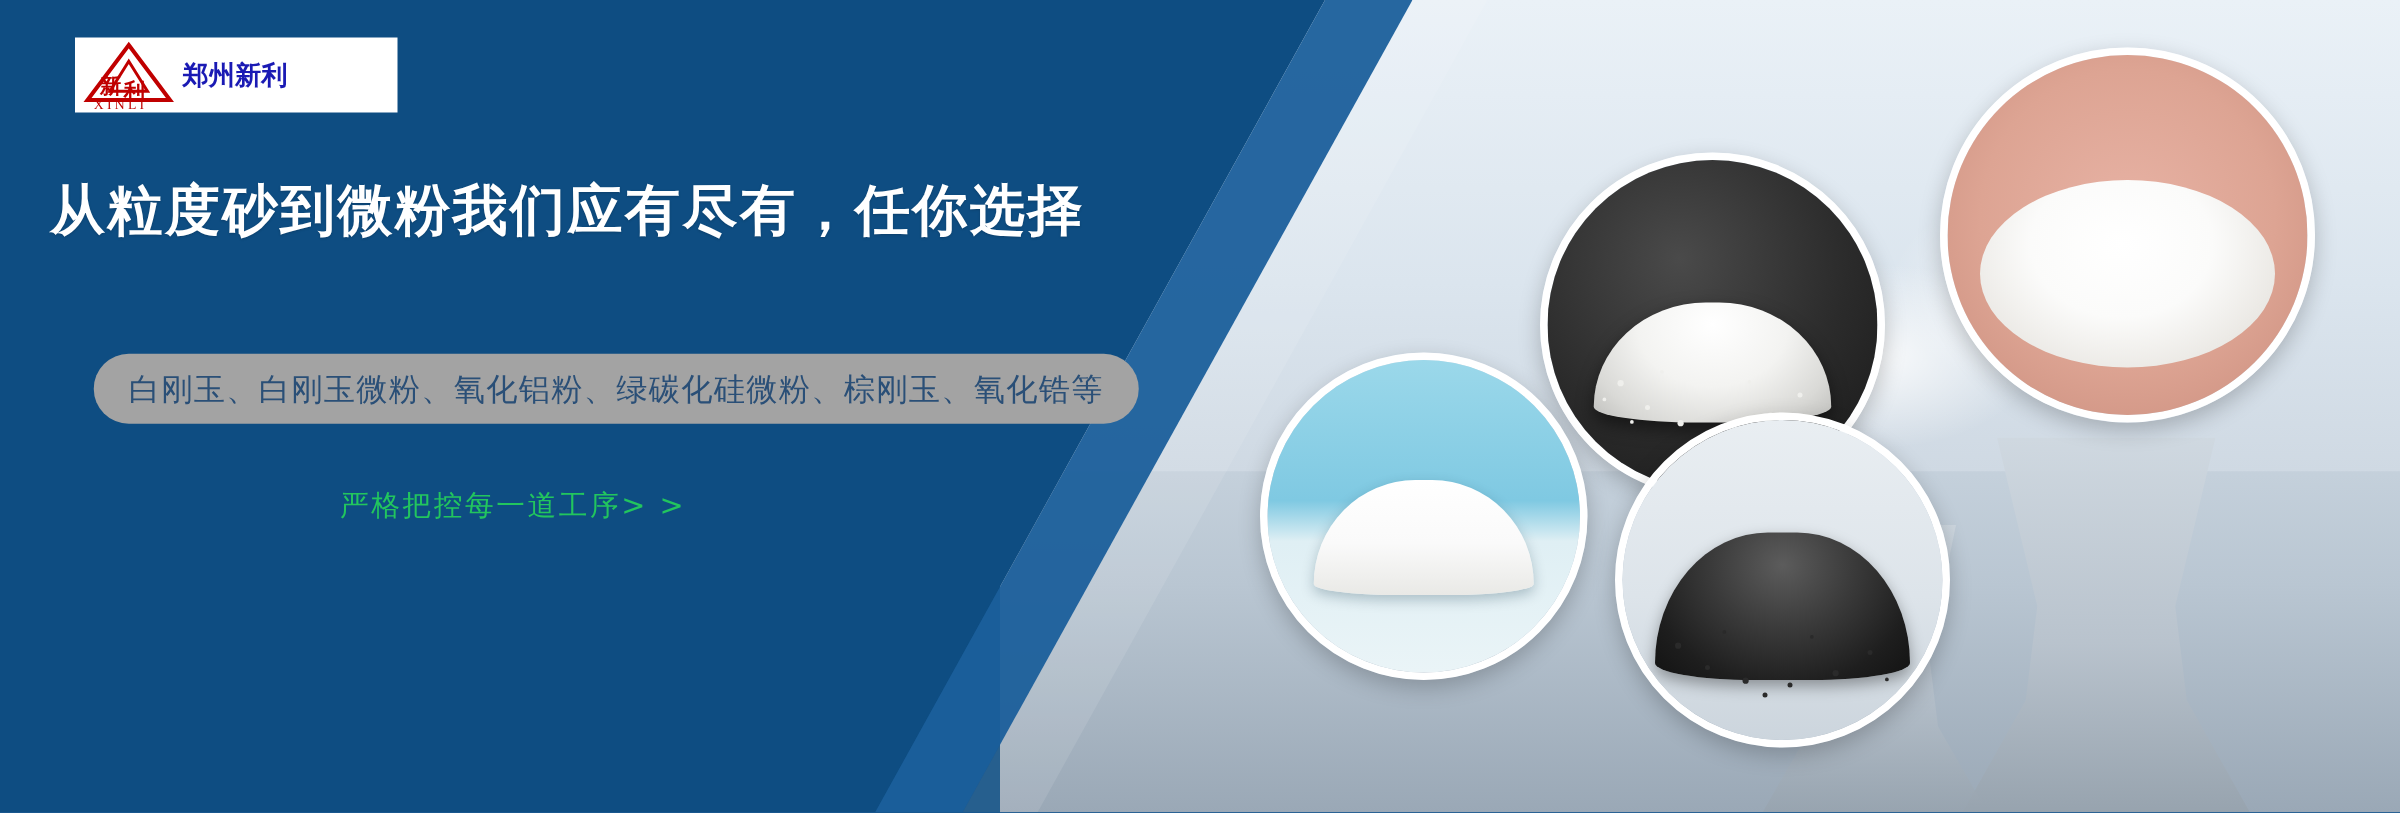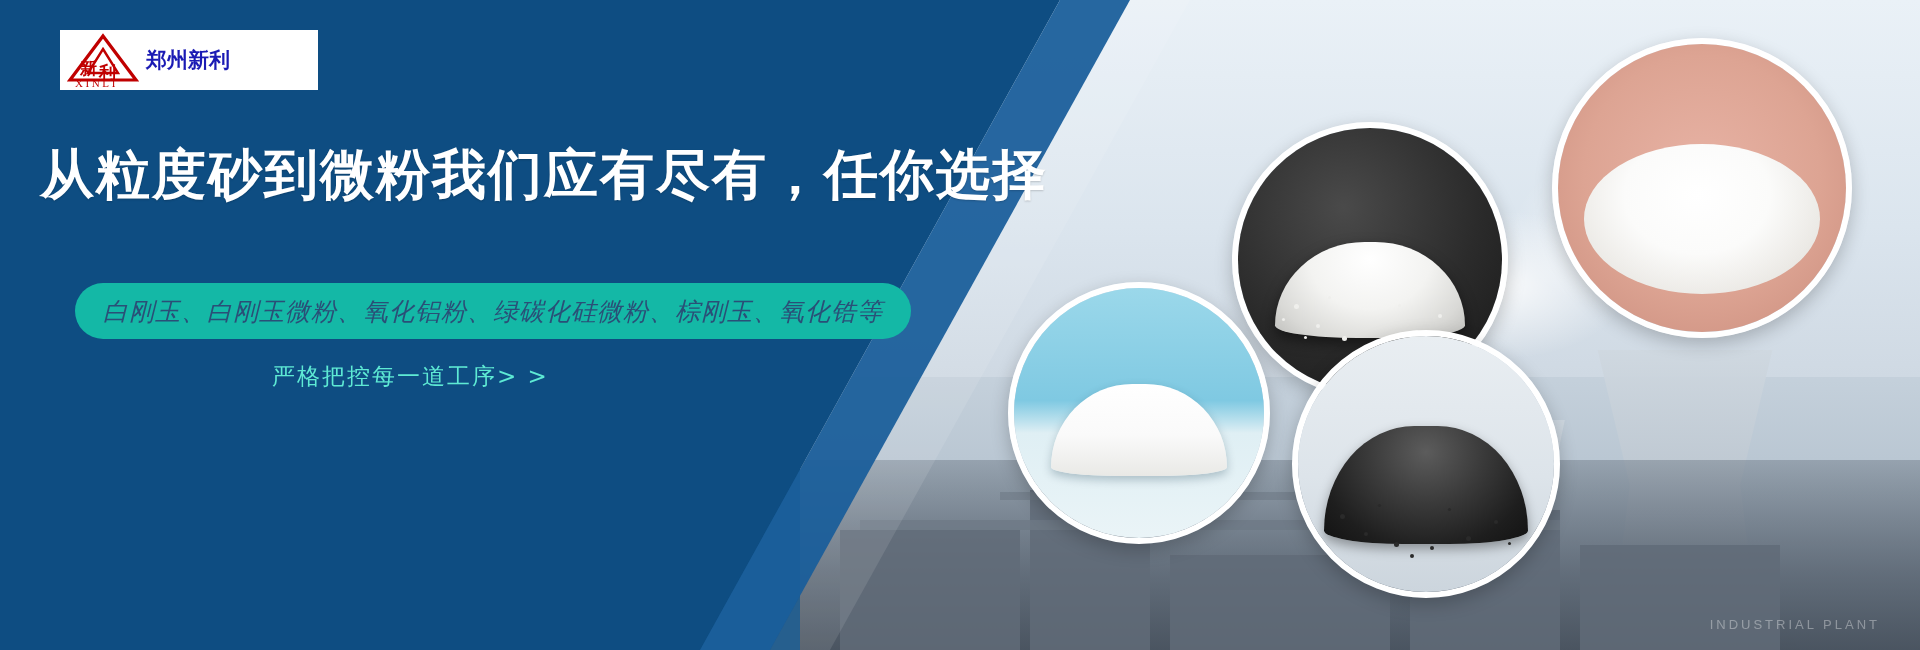--- a/index.html
+++ b/index.html
@@ -88,44 +88,43 @@
   .logo-mark svg{display:block;}
   .logo-cn{
     color:#1a1ab4;font-weight:bold;font-size:21px;line-height:1;
     letter-spacing:0px;margin-left:6px;white-space:nowrap;
     font-family:"DejaVu Sans","Liberation Sans",sans-serif;
   }
 
   
   .headline{
     position:absolute;left:40px;top:144px;
-    color:#ffffff;font-weight:bold;font-size:54px;line-height:1.15;
+    color:#ffffff;font-weight:bold;font-size:44px;line-height:1.15;
     letter-spacing:2px;white-space:nowrap;
     font-family:"DejaVu Sans","Liberation Sans",sans-serif;
     text-shadow:0 1px 2px rgba(0,0,0,.18);
   }
 
   
   .pill{
     position:absolute;left:75px;top:283px;
     height:56px;min-width:740px;box-sizing:border-box;
-    background:#14b8a6;border-radius:28px;
+    background:#a3a3a3;border-radius:28px;
     display:flex;align-items:center;justify-content:center;
     padding:0 28px;
-    font-style:italic;
   }
   .pill-text{
     color:#2a4f77;font-size:25px;letter-spacing:1px;white-space:nowrap;
     font-family:"DejaVu Sans","Liberation Sans",sans-serif;
   }
 
   
   .tagline{
-    position:absolute;left:272px;top:361px;
-    color:#5eead4;font-size:23px;letter-spacing:2px;white-space:nowrap;
+    position:absolute;left:272px;top:389px;
+    color:#22c55e;font-size:23px;letter-spacing:2px;white-space:nowrap;
     font-family:"DejaVu Sans","Liberation Sans",sans-serif;
   }
 
   
   .circle{
     position:absolute;border-radius:50%;overflow:hidden;
     border:6px solid #ffffff;box-sizing:border-box;
     box-shadow:0 6px 18px rgba(0,0,0,.22);
   }
   .circle .inner{position:absolute;inset:0;}
@@ -178,30 +177,20 @@
 <body>
 
 <div id="banner">
 
   <div class="photo-bg">
     <div class="sky-haze"></div>
     <div class="smoke s1"></div>
     <div class="smoke s2"></div>
     <div class="tower t1"></div>
     <div class="tower t2"></div>
-    <div class="plant">
-      <div class="plant-block pb1"></div>
-      <div class="plant-block pb2"></div>
-      <div class="plant-block pb3"></div>
-      <div class="plant-block pb4"></div>
-      <div class="plant-block pb5"></div>
-      <div class="pipe"></div>
-      <div class="pipe2"></div>
-      <div class="plant-text">INDUSTRIAL PLANT</div>
-    </div>
   </div>
 
   <div class="blue-field"></div>
   <div class="blue-accent"></div>
   <div class="blue-accent2"></div>
 
   <div class="logo-box">
     <div class="logo-mark">
       <svg width="74" height="56" viewBox="0 0 74 56" xmlns="http://www.w3.org/2000/svg">
         <polygon points="37,4 70,48 4,48" fill="none" stroke="#c00000" stroke-width="3.2"></polygon>

